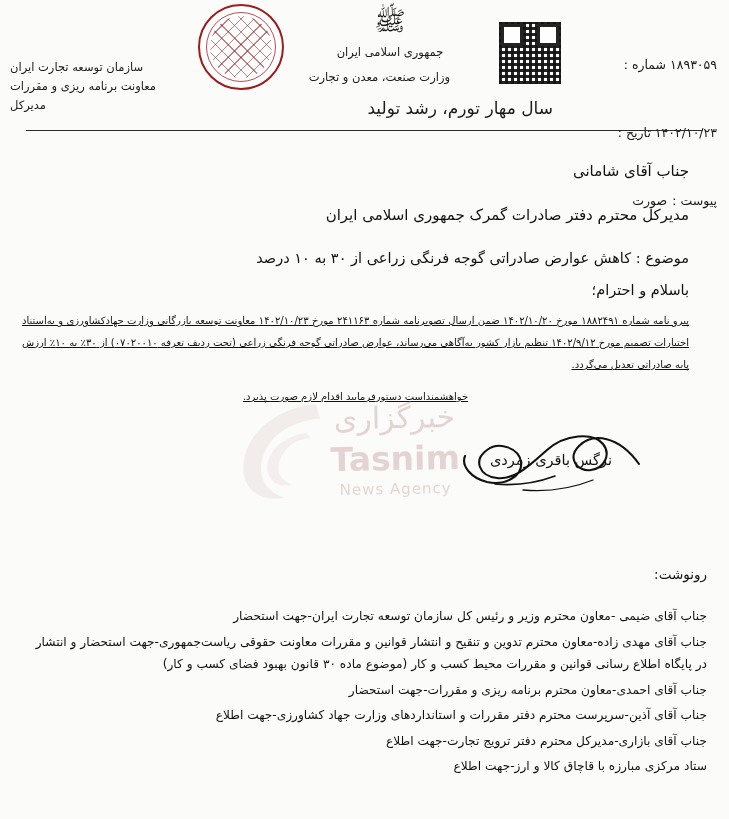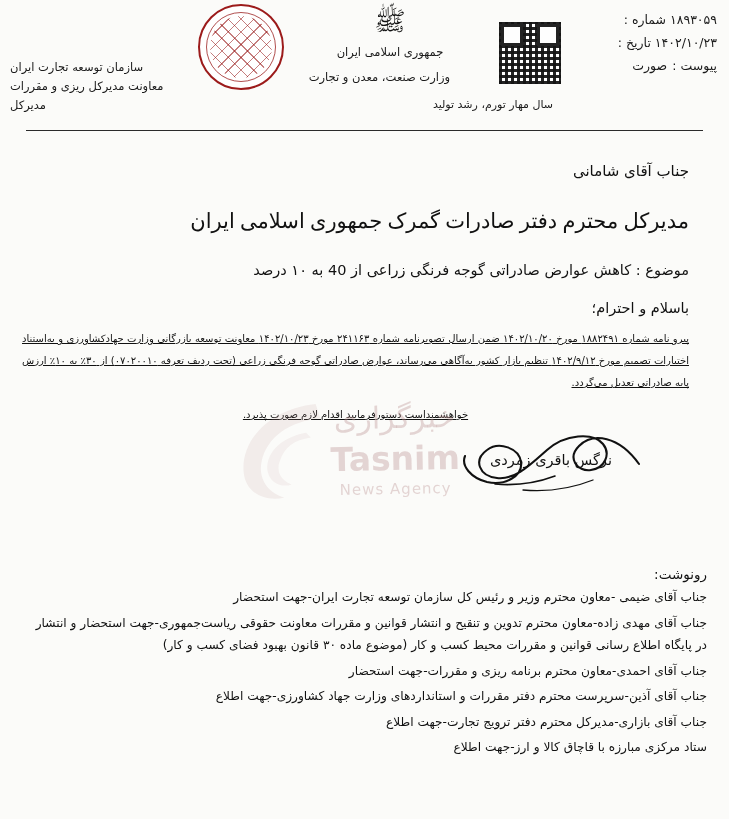--- a/index.html
+++ b/index.html
@@ -29,20 +29,21 @@
     top: 8px;
     right: 12px;
     text-align: right;
     font-size: 12.5px;
     line-height: 1.85;
     color: #1a1a1a;
     direction: rtl;
   }
   .hdr-left .row {
     white-space: nowrap;
+    margin-top: 45px;
   }
   .hdr-left .lbl {
     display: inline-block;
     min-width: 46px;
   }
   .qr {
     position: absolute;
     top: 22px;
     right: 168px;
     width: 62px;
@@ -119,21 +120,21 @@
     font-size: 11.5px;
     line-height: 1.65;
     color: #1a1a1a;
     direction: rtl;
   }
 
   .slogan {
     position: absolute;
     top: 98px;
     right: 176px;
-    font-size: 11px;
+    font-size: 17px;
     color: #1a1a1a;
     direction: rtl;
     margin-left: 19px;
   }
 
   .hrule {
     position: absolute;
     top: 130px;
     left: 26px;
     right: 26px;
@@ -149,30 +150,29 @@
     right: 40px;
     direction: rtl;
     text-align: right;
   }
   .to-line {
     font-size: 15px;
     line-height: 2.0;
     margin-top: 14px;
   }
   .to-line.two {
-    font-size: 21px;
-    font-family: Liberation Serif, serif;
+    font-size: 15px;
   }
   .subject {
     font-size: 14.5px;
     margin-top: 20px;
   }
   .salute {
     font-size: 14.5px;
-    margin-top: 22px;
+    margin-top: 16px;
   }
   .para {
     font-size: 10px;
     line-height: 2.2;
     margin-top: 12px;
     text-align: justify;
     text-justify: inter-word;
     text-decoration: underline;
   }
   .para.last {
@@ -242,21 +242,21 @@
   .cc {
     position: absolute;
     top: 566px;
     left: 22px;
     right: 22px;
     direction: rtl;
     text-align: right;
   }
   .cc-title {
     font-size: 13.5px;
-    margin-bottom: 4px;
+    margin-bottom: 23px;
   }
   .cc-item {
     font-size: 12.2px;
     line-height: 1.85;
     margin-top: 3px;
   }
 </style>
 </head>
 <body>
 
@@ -287,32 +287,32 @@
       <div class="l2">وزارت صنعت، معدن و تجارت</div>
     </div>
 
     <div class="logo-circle">
       <div class="net"></div>
       <div class="ring"></div>
     </div>
 
     <div class="org-lines">
       <div>سازمان توسعه تجارت ایران</div>
-      <div>معاونت مدیرکل ریزی و مقررات</div>
+      <div>معاونت برنامه ریزی و مقررات</div>
       <div>مدیرکل</div>
     </div>
 
     <div class="slogan">سال مهار تورم، رشد تولید</div>
     <div class="hrule"></div>
   </div>
 
   <div class="body">
     <div class="to-line">جناب آقای شامانی</div>
     <div class="to-line two">مدیرکل محترم دفتر صادرات گمرک جمهوری اسلامی ایران</div>
-    <div class="subject">موضوع : کاهش عوارض صادراتی گوجه فرنگی زراعی از 40 به ۱۰ درصد</div>
+    <div class="subject">موضوع : کاهش عوارض صادراتی گوجه فرنگی زراعی از ۳۰ به ۱۰ درصد</div>
     <div class="salute">باسلام و احترام؛</div>
     <div class="para">پیرو نامه شماره ۱۸۸۲۴۹۱ مورخ ۱۴۰۲/۱۰/۲۰ ضمن ارسال تصویرنامه شماره ۲۴۱۱۶۳ مورخ ۱۴۰۲/۱۰/۲۳ معاونت توسعه بازرگانی وزارت جهادکشاورزی و به‌استناد اختیارات تصمیم مورخ ۱۴۰۲/۹/۱۲ تنظیم بازار کشور به‌آگاهی می‌رساند، عوارض صادراتی گوجه فرنگی زراعی (تحت ردیف تعرفه ۰۷۰۲۰۰۱۰) از ۳۰٪ به ۱۰٪ ارزش پایه صادراتی تعدیل می‌گردد.</div>
     <div class="para last">خواهشمنداست دستورفرمایید اقدام لازم صورت پذیرد.</div>
   </div>
 
   <svg class="wm-swoosh" viewBox="0 0 100 100">
     <path d="M78 10 C40 14 16 40 18 66 C19 84 36 92 52 88 C38 84 30 72 33 58 C37 38 56 24 82 22 Z" fill="rgba(190,150,150,.45)"></path>
     <path d="M70 34 C48 38 36 52 38 66 C40 76 50 80 58 77 C49 74 45 66 48 58 C52 46 60 40 74 38 Z" fill="rgba(190,150,150,.35)"></path>
   </svg>
   <div class="watermark">

